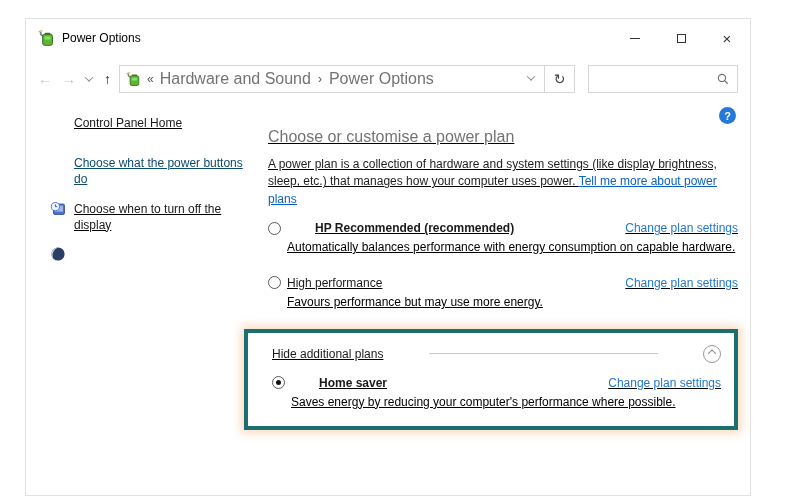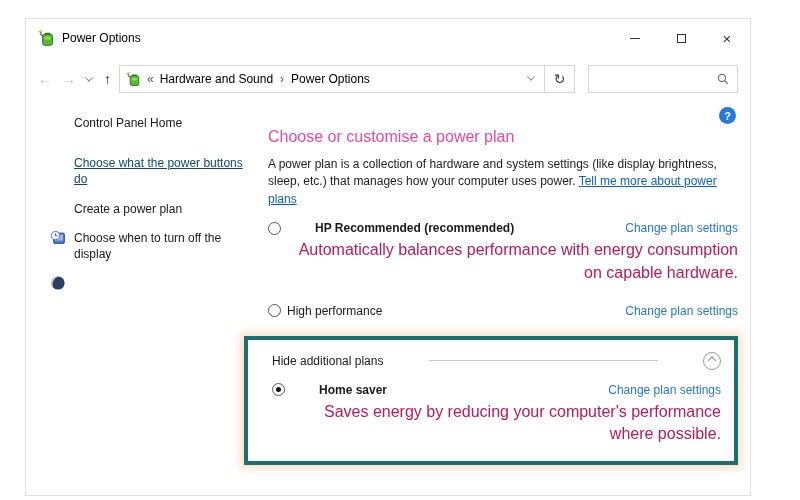--- a/index.html
+++ b/index.html
@@ -18,56 +18,56 @@
   .close-glyph { font-size:15px; line-height:1; color:#333; }
 
   
   .addressrow { height:44px; display:flex; align-items:center; padding:0 12px; }
   .nav-btn { font-size:14px; margin-right:10px; cursor:default; }
   .nav-disabled { color:#c3c3c3; }
   .nav-up { color:#222; margin-right:8px; }
   .chev { display:inline-block; width:6px; height:6px; border-right:1.4px solid #8a8a8a; border-bottom:1.4px solid #8a8a8a; transform:rotate(45deg) translate(-1px,-1px); margin-right:12px; }
   .addressbox { flex:1; height:28px; border:1px solid #d6d6d6; display:flex; align-items:center; padding-left:6px; background:#fff; }
   .addressbox .bc-icon { width:15px; height:15px; margin-right:6px; }
-  .bc-seg { font-size:12px; color:#000000; white-space:nowrap; }
+  .bc-seg { font-size:16px; color:#737373; white-space:nowrap; }
   .bc-sep { font-size:12px; color:#555; margin:0 7px; }
   .bc-overflow { font-size:12px; color:#555; margin-right:6px; }
   .addr-tail { margin-left:auto; display:flex; align-items:center; height:100%; }
   .addr-chevdown { width:26px; display:flex; justify-content:center; align-items:center; height:100%; }
   .addr-chevdown .chev { margin:0 0 2px 0; }
   .refresh-btn { width:30px; height:100%; border-left:1px solid #d6d6d6; display:flex; align-items:center; justify-content:center; font-size:14px; color:#444; }
   .searchbox { width:150px; height:28px; border:1px solid #d6d6d6; margin-left:13px; display:flex; align-items:center; padding:0 7px; }
   .searchbox input { flex:1; border:none; outline:none; font-size:12px; min-width:0; font-family:"Liberation Sans",sans-serif; }
   .searchbox svg { width:14px; height:14px; flex:0 0 auto; }
 
   
-  .bodyrow { display:flex; padding-top:6px; }
+  .bodyrow { display:flex; padding-top:6px;text-decoration:underline; }
   .sidebar { width:242px; padding:8px 0 0 22px; flex:0 0 auto; }
   .side-item { position:relative; font-size:12px; color:#1a1a1a; line-height:1.35; padding-left:26px; margin-bottom:13px; width:195px; }
   .side-item.first { margin-bottom:24px; }
   .side-link { color:#0c4a6e; text-decoration:underline; cursor:pointer; display:inline-block; }
   .side-ico { position:absolute; left:2px; top:0; width:16px; height:16px; }
 
   .main { flex:1; position:relative; padding:0 12px 0 0; }
   .help-btn { position:absolute; right:14px; top:0px; width:17px; height:17px; border-radius:50%; background:#2779d8; color:#fff; font-size:11px; font-weight:bold; display:flex; align-items:center; justify-content:center; cursor:pointer; }
-  .page-heading { font-size:16px; font-weight:400; color:#ec4899; margin:21px 0 10px 0; }
+  .page-heading { font-size:16px; font-weight:400; color:#737373; margin:21px 0 10px 0; }
   .intro { font-size:12px; color:#1e1e1e; line-height:1.45; max-width:512px; }
   .intro a { color:#0b62c4; text-decoration:underline; cursor:pointer; }
 
   .group-header { display:flex; align-items:center; margin-top:19px; }
   .group-label { font-size:12px; color:#1a1a1a; white-space:nowrap; }
   .group-line { flex:1; height:1px; background:#c9c9c9; margin-left:9px; }
 
   .plan-row { display:flex; align-items:center; margin-top:13px; }
   .radio { width:13px; height:13px; border:1px solid #595959; border-radius:50%; flex:0 0 auto; background:#fff; cursor:pointer; }
   .radio.checked::after { content:""; display:block; width:5px; height:5px; margin:3px; border-radius:50%; background:#111; }
   .plan-name { font-size:12px; color:#1a1a1a; margin-left:6px; }
   .plan-name.bold { font-weight:bold;padding-left:28px; }
   .plan-link { margin-left:auto; font-size:12px; color:#2577cd; cursor:pointer; white-space:nowrap; }
-  .plan-desc { font-size:16px; color:#be185d; margin:4px 0 0 19px; line-height:1.4; max-width:480px;text-align:right; }
+  .plan-desc { font-size:12px; color:#000000; margin:4px 0 0 19px; line-height:1.4; max-width:480px; }
 
   .highlight-box { margin:18px 0 0 -24px; border:4px solid #1d6f6f; box-shadow:0 0 9px 3px rgba(238,160,95,.4); padding:8px 13px 15px 24px; background:#fff; }
   .highlight-box .group-header { margin-top:4px;gap:37px; }
   .collapse-btn { width:18px; height:18px; border:1px solid #9a9a9a; border-radius:50%; margin-left:8px; flex:0 0 auto; display:flex; align-items:center; justify-content:center; cursor:pointer; }
   .chev-up { display:inline-block; width:6px; height:6px; border-left:1.4px solid #8a8a8a; border-top:1.4px solid #8a8a8a; transform:rotate(45deg) translate(-1px,-1px); margin-top:3px; }
 </style>
 </head>
 <body>
 
 <div class="window">
@@ -131,21 +131,20 @@
     </div>
   </div>
 
   <div class="bodyrow">
 
     <div class="sidebar">
       <div class="side-item first">Control Panel Home</div>
       <div class="side-item">
         <span class="side-link">Choose what the power buttons do</span>
       </div>
-      <div class="side-item">Create a power plan</div>
       <div class="side-item">
         <svg class="side-ico" viewBox="0 0 16 16">
           <rect x="3.5" y="3" width="11" height="10.5" rx="1.5" fill="#4a71cf" stroke="#2c4a9a" stroke-width="0.8"></rect>
           <rect x="5" y="4.6" width="8" height="6" fill="#9db8ec"></rect>
           <circle cx="5.4" cy="5.6" r="4.1" fill="#eef4fc" stroke="#4a71cf" stroke-width="0.9"></circle>
           <path d="M5.4 3.4 V5.6 H7.1" stroke="#2c4a9a" stroke-width="0.9" fill="none"></path>
         </svg>
         <span>Choose when to turn off the display</span>
       </div>
       <div class="side-item">
@@ -169,20 +168,21 @@
         <span class="plan-name bold">HP Recommended (recommended)</span>
         <span class="plan-link">Change plan settings</span>
       </div>
       <div class="plan-desc">Automatically balances performance with energy consumption on capable hardware.</div>
 
       <div class="plan-row" style="margin-top:20px">
         <span class="radio"></span>
         <span class="plan-name">High performance</span>
         <span class="plan-link">Change plan settings</span>
       </div>
+      <div class="plan-desc">Favours performance but may use more energy.</div>
 
       <div class="highlight-box">
         <div class="group-header">
           <span class="group-label">Hide additional plans</span>
           <span class="group-line"></span>
           <span class="collapse-btn">
               <span class="chev-up"></span>
             </span>
         </div>
 

